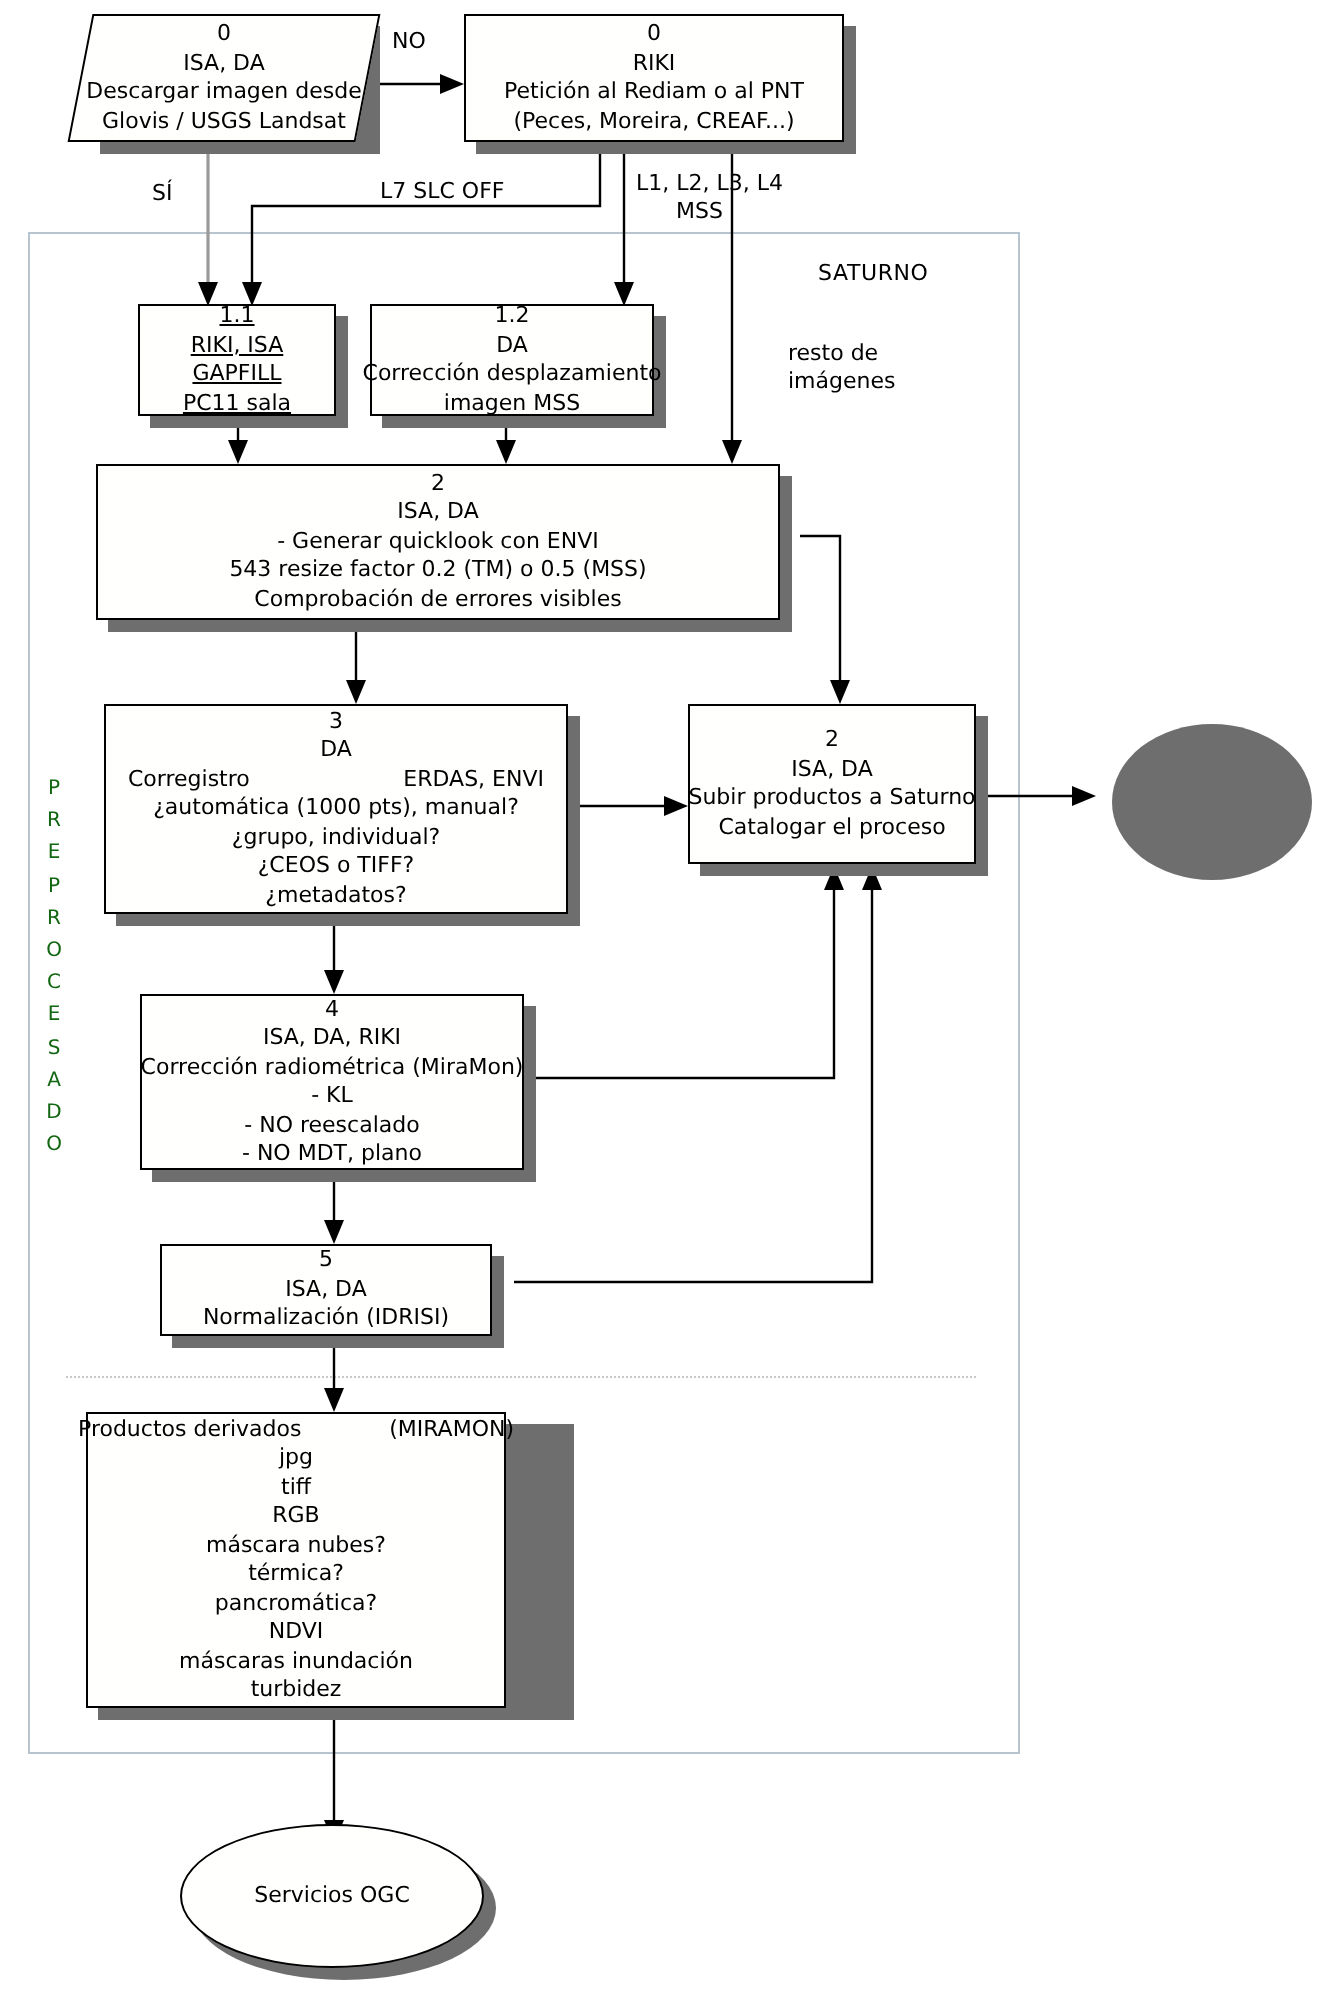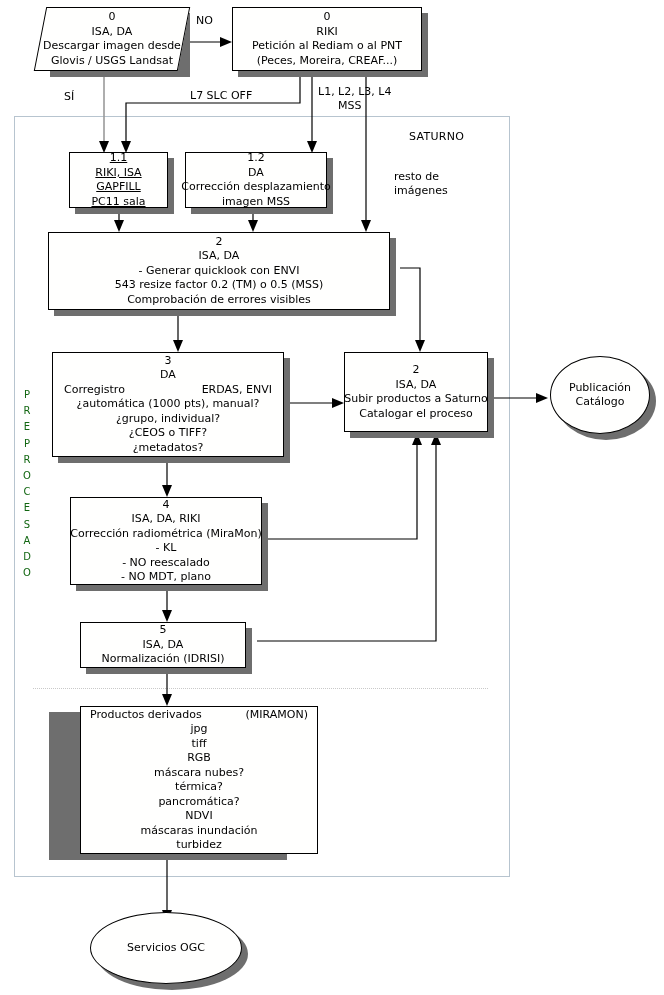--- a/index.html
+++ b/index.html
@@ -163,21 +163,21 @@
     <polygon class="ar" points="548,398 536,393 536,403"></polygon>
 
     <path class="wire" d="M167,660 L167,696"></path>
     <polygon class="ar" points="167,706 162,694 172,694"></polygon>
 
     <path class="wire" d="M167,858 L167,912"></path>
     <polygon class="ar" points="167,922 162,910 172,910"></polygon>
   </svg>
 
   <div class="edge-label" style="left:196px;top:14px;">NO</div>
-  <div class="edge-label" style="left:64px;top:90px;">SÍ</div>
+  <div class="edge-label" style="left:76px;top:90px;">SÍ</div>
   <div class="edge-label" style="left:190px;top:89px;">L7 SLC OFF</div>
   <div class="edge-label" style="left:318px;top:85px;">L1, L2, L3, L4</div>
   <div class="edge-label" style="left:338px;top:99px;">MSS</div>
   <div class="edge-label" style="left:374px;top:170px;margin-left:20px;">resto de</div>
   <div class="edge-label" style="left:374px;top:184px;margin-left:20px;">imágenes</div>
 
   <div class="shadow" style="left:50px;top:13px;width:140px;height:64px;"></div>
   <div class="node para" style="left:40px;top:7px;width:144px;height:64px;">
     <div class="skewbg"></div>
     <span class="ln">0</span>
@@ -252,40 +252,36 @@
 
   <div class="shadow" style="left:350px;top:358px;width:144px;height:80px;"></div>
   <div class="node" style="left:344px;top:352px;width:144px;height:80px;">
     <span class="ln">2</span>
     <span class="ln">ISA, DA</span>
     <span class="ln">Subir productos a Saturno</span>
     <span class="ln">Catalogar el proceso</span>
   </div>
 
   <div class="shadow" style="left:49px;top:712px;width:238px;height:148px;"></div>
-  <div class="node" style="left:43px;top:706px;width:238px;height:148px;margin-left:37px;">
+  <div class="node" style="left:43px;top:706px;width:210px;height:148px;">
     <span class="ln" style="display:flex;width:218px;justify-content:space-between;">
       <span>Productos derivados</span>
       <span>(MIRAMON)</span>
     </span>
     <span class="ln">jpg</span>
     <span class="ln">tiff</span>
     <span class="ln">RGB</span>
     <span class="ln">máscara nubes?</span>
     <span class="ln">térmica?</span>
     <span class="ln">pancromática?</span>
     <span class="ln">NDVI</span>
     <span class="ln">máscaras inundación</span>
     <span class="ln">turbidez</span>
   </div>
 
   <div class="term-shadow" style="left:556px;top:362px;width:100px;height:78px;"></div>
-  <div class="node term" style="left:550px;top:356px;width:100px;height:78px;">
-    <span class="ln">Publicación</span>
-    <span class="ln">Catálogo</span>
-  </div>
 
   <div class="term-shadow" style="left:96px;top:918px;width:152px;height:72px;"></div>
   <div class="node term" style="left:90px;top:912px;width:152px;height:72px;">
     <span class="ln">Servicios OGC</span>
   </div>
 
 </div>
 
 </body></html>

